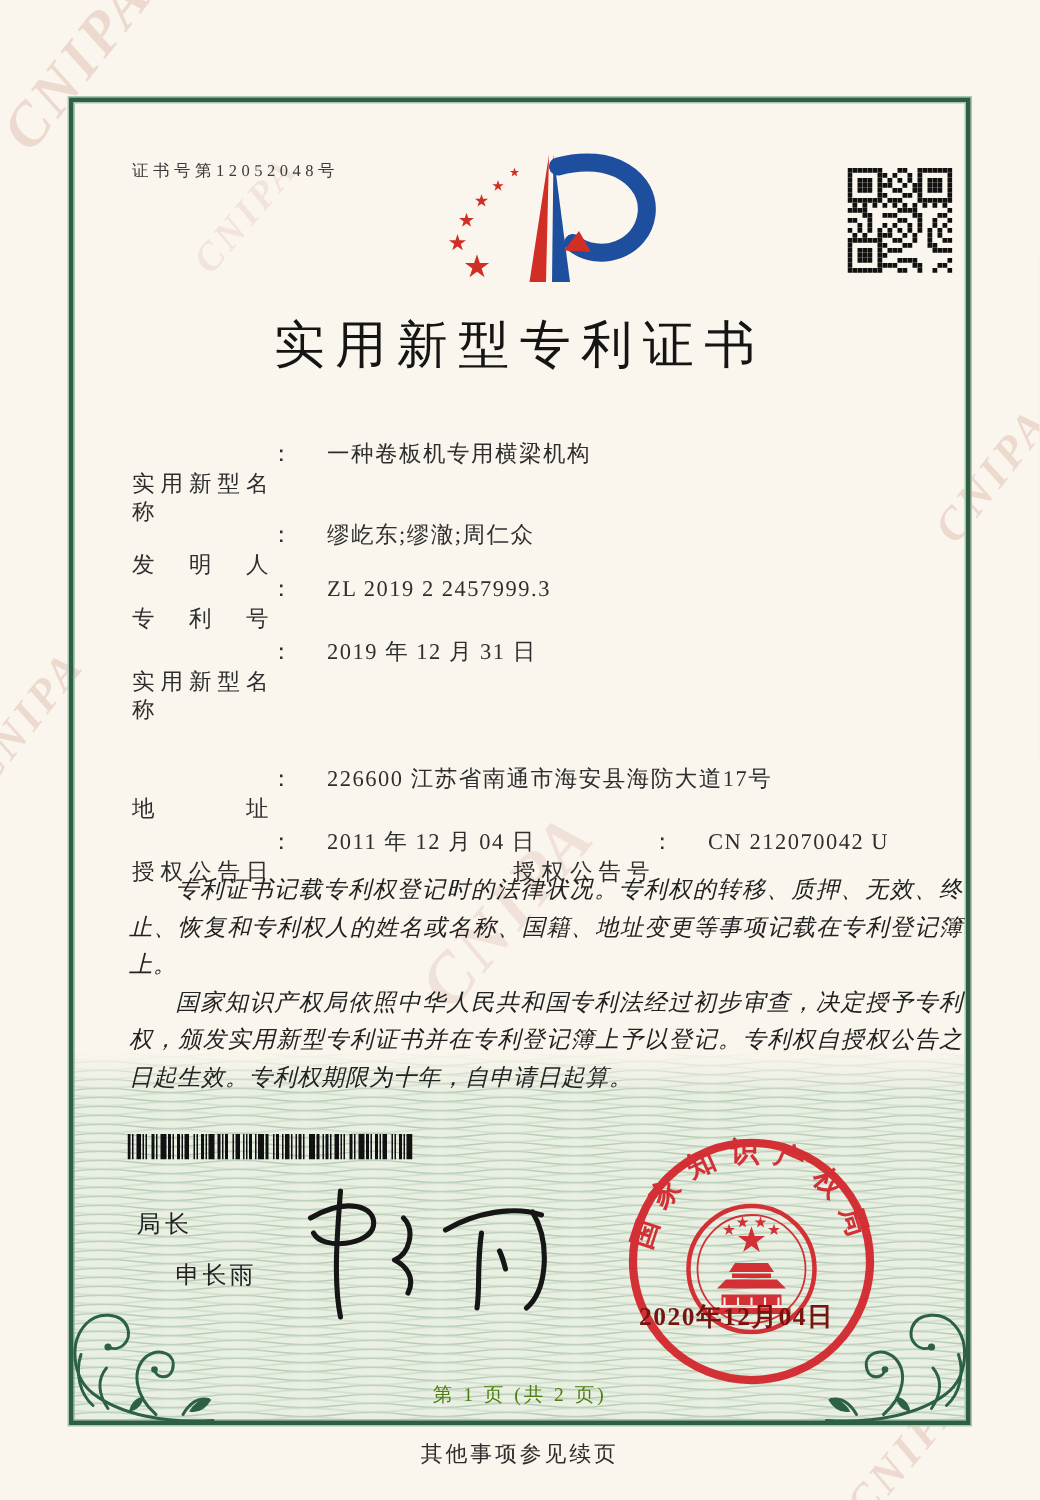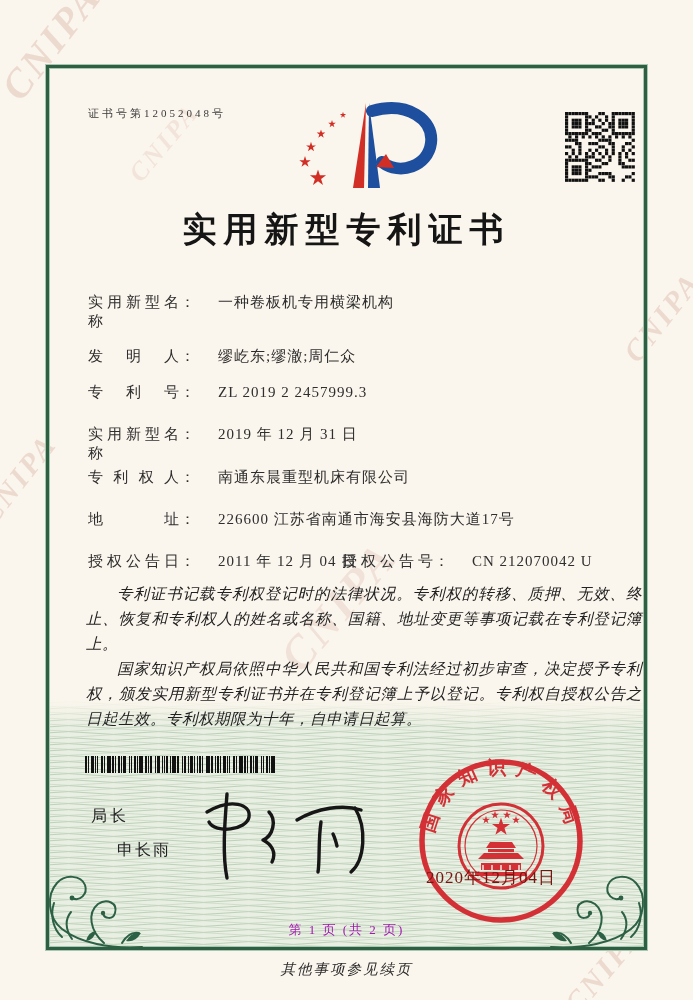--- a/index.html
+++ b/index.html
@@ -28,55 +28,55 @@
   .band-fade { position:absolute; left:0; top:0; width:100%; height:28px;
                background:linear-gradient(#fbf6ed, rgba(251,246,237,0)); }
 
   .cert-no { position:absolute; left:88px; top:106px; font-size:11px;
              letter-spacing:3px; color:#3a3a3a; }
 
   .logo { position:absolute; left:288px; top:100px; width:160px; height:95px; }
   .qr   { position:absolute; left:565px; top:112px; width:70px; height:70px; }
 
   .title { position:absolute; left:45px; top:207px; width:603px; text-align:center;
-           font-size:34px; font-weight:bold; letter-spacing:7px; color:#151515; }
+           font-size:34px; font-weight:normal; letter-spacing:7px; color:#151515; }
 
   .row { position:absolute; left:88px; width:560px; font-size:15px; color:#2e2e2e; }
   .r1 { top:293px; } .r2 { top:347px; } .r3 { top:383px; } .r4 { top:425px; }
   .r5 { top:468px; } .r6 { top:510px; } .r7 { top:552px; }
   .lbl { display:inline-block; width:92px; text-align:justify; text-align-last:justify;
-         vertical-align:top; letter-spacing:1px; }
+         vertical-align:top; letter-spacing:1px;margin-top:20px; }
   .colon { display:inline-block; }
   .val { margin-left:23px; letter-spacing:1px; }
   .grp2 { position:absolute; left:254px; top:0; white-space:nowrap; }
 
   .paras { position:absolute; left:86px; top:581px; width:556px; }
   .para  { font-size:15.5px; line-height:25px; color:#222; text-align:justify;
            text-indent:2em; font-style:italic; letter-spacing:0.5px; }
 
   .barcode { position:absolute; left:85px; top:756px; width:190px; height:17px; }
 
   .signer-title { position:absolute; left:91px; top:806px; font-size:16px; color:#222;
                   letter-spacing:3px; font-family:"Liberation Sans","DejaVu Sans",sans-serif; }
   .signer-name  { position:absolute; left:89px; top:840px; font-size:16px; color:#222;
                   letter-spacing:2px; font-family:"Liberation Sans","DejaVu Sans",sans-serif;margin-left:28px; }
   .signature { position:absolute; left:185px; top:772px; width:200px; height:118px; }
 
   .seal { position:absolute; left:416px; top:756px; width:170px; height:170px; }
   .seal-date { position:absolute; left:426px; top:866px; width:170px; font-size:17px;
-               font-weight:normal; color:#76150f; letter-spacing:1px; white-space:nowrap; }
+               font-weight:bold; color:#76150f; letter-spacing:1px; white-space:nowrap; }
 
   .flourish { position:absolute; width:102px; height:80px; }
   .fl-left  { left:42px;  top:871px; }
   .fl-right { left:549px; top:871px; transform:scaleX(-1); }
 
   .page-no { position:absolute; left:45px; top:921px; width:603px; text-align:center;
-             font-size:13px; color:#a21caf; letter-spacing:2px; }
+             font-size:13px; color:#4d7c0f; letter-spacing:2px; }
   .cont-note { position:absolute; left:0; top:960px; width:693px; text-align:center;
-               font-size:14.5px; color:#2c2c2c; font-style:italic; letter-spacing:2px; }
+               font-size:14.5px; color:#2c2c2c; letter-spacing:2px; }
 </style>
 </head>
 <body>
 
 <div class="page">
 
   <svg width="0" height="0" style="position:absolute">
     <defs>
       <symbol id="star" viewBox="-10 -10 20 20">
         <path d="M0,-10 L2.245,-3.09 9.511,-3.09 3.633,1.18 5.878,8.09 0,3.82 -5.878,8.09 -3.633,1.18 -9.511,-3.09 -2.245,-3.09 Z"></path>
@@ -359,23 +359,20 @@
   </div>
   <div class="row r2">
     <span class="lbl">发明人</span><span class="colon">：</span><span class="val">缪屹东;缪澈;周仁众</span>
   </div>
   <div class="row r3">
     <span class="lbl">专利号</span><span class="colon">：</span><span class="val">ZL 2019 2 2457999.3</span>
   </div>
   <div class="row r4">
     <span class="lbl">实用新型名称</span><span class="colon">：</span><span class="val">2019 年 12 月 31 日</span>
   </div>
-  <div class="row r5">
-    <span class="lbl">专利权人</span><span class="colon">：</span><span class="val">南通东晨重型机床有限公司</span>
-  </div>
   <div class="row r6">
     <span class="lbl">地址</span><span class="colon">：</span><span class="val">226600 江苏省南通市海安县海防大道17号</span>
   </div>
   <div class="row r7">
     <span>
       <span class="lbl">授权公告日</span><span class="colon">：</span><span class="val">2011 年 12 月 04 日</span>
     </span>
     <span class="grp2">
       <span class="lbl">授权公告号</span><span class="colon">：</span><span class="val">CN 212070042 U</span>
     </span>

